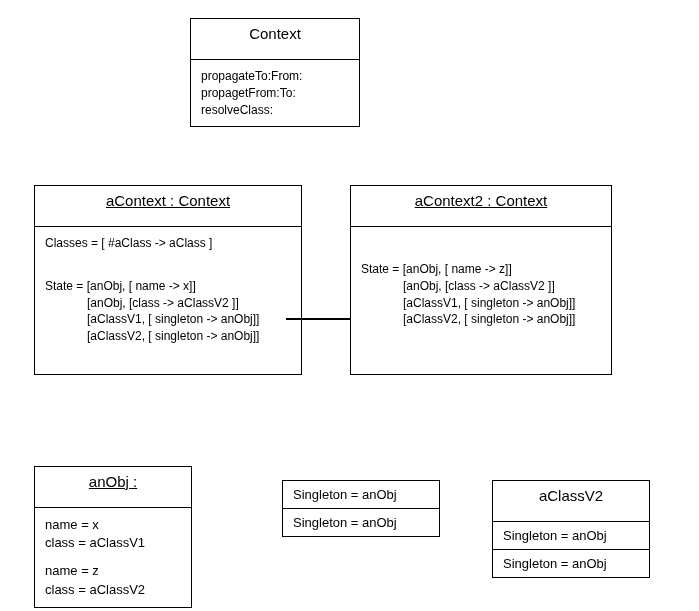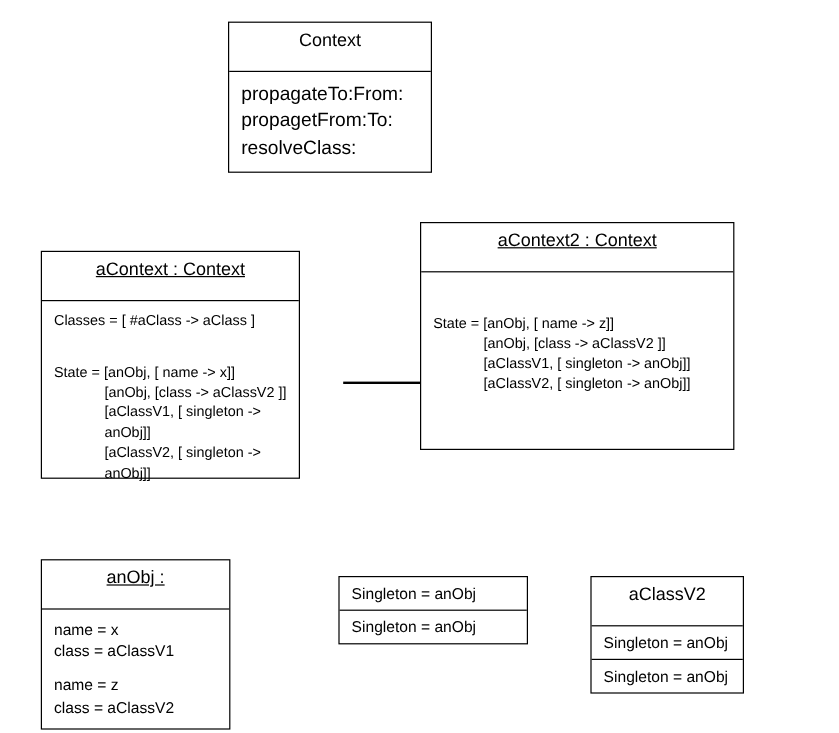--- a/index.html
+++ b/index.html
@@ -46,28 +46,28 @@
   .state-block { margin-top: 10px; }
   .state-line-indent { padding-left: 42px; }
 </style>
 </head>
 <body>
 
 <div class="box" style="left:190px; top:18px; width:170px;">
   <div class="section-title">
     <span>Context</span>
   </div>
-  <div class="section-body" style="font-size:16px;">
+  <div class="section-body" style="font-size:12px;">
     <div>propagateTo:From:</div>
     <div>propagetFrom:To:</div>
     <div>resolveClass:</div>
   </div>
 </div>
 
-<div class="box" style="left:34px; top:185px; width:216px; height:190px;margin-top:24px;">
+<div class="box" style="left:34px; top:185px; width:268px; height:190px;">
   <div class="section-title with-underline">
     <span>aContext : Context</span>
   </div>
   <div class="section-body">
     <div>Classes = [ #aClass -&gt; aClass ]</div>
     <div class="state-block" style="margin-top:26px;">
       <div>State = [anObj, [ name -&gt; x]]</div>
       <div class="state-line-indent">[anObj, [class -&gt; aClassV2 ]]</div>
       <div class="state-line-indent">[aClassV1, [ singleton -&gt; anObj]]</div>
       <div class="state-line-indent">[aClassV2, [ singleton -&gt; anObj]]</div>
@@ -102,19 +102,19 @@
     <div>name = z</div>
     <div>class = aClassV2</div>
   </div>
 </div>
 
 <div class="box" style="left:282px; top:480px; width:158px;">
   <div class="row">Singleton = anObj</div>
   <div class="row">Singleton = anObj</div>
 </div>
 
-<div class="box" style="left:492px; top:480px; width:128px;">
+<div class="box" style="left:492px; top:480px; width:158px;">
   <div class="section-title">
     <span>aClassV2</span>
   </div>
   <div class="row">Singleton = anObj</div>
   <div class="row">Singleton = anObj</div>
 </div>
 
 </body></html>

